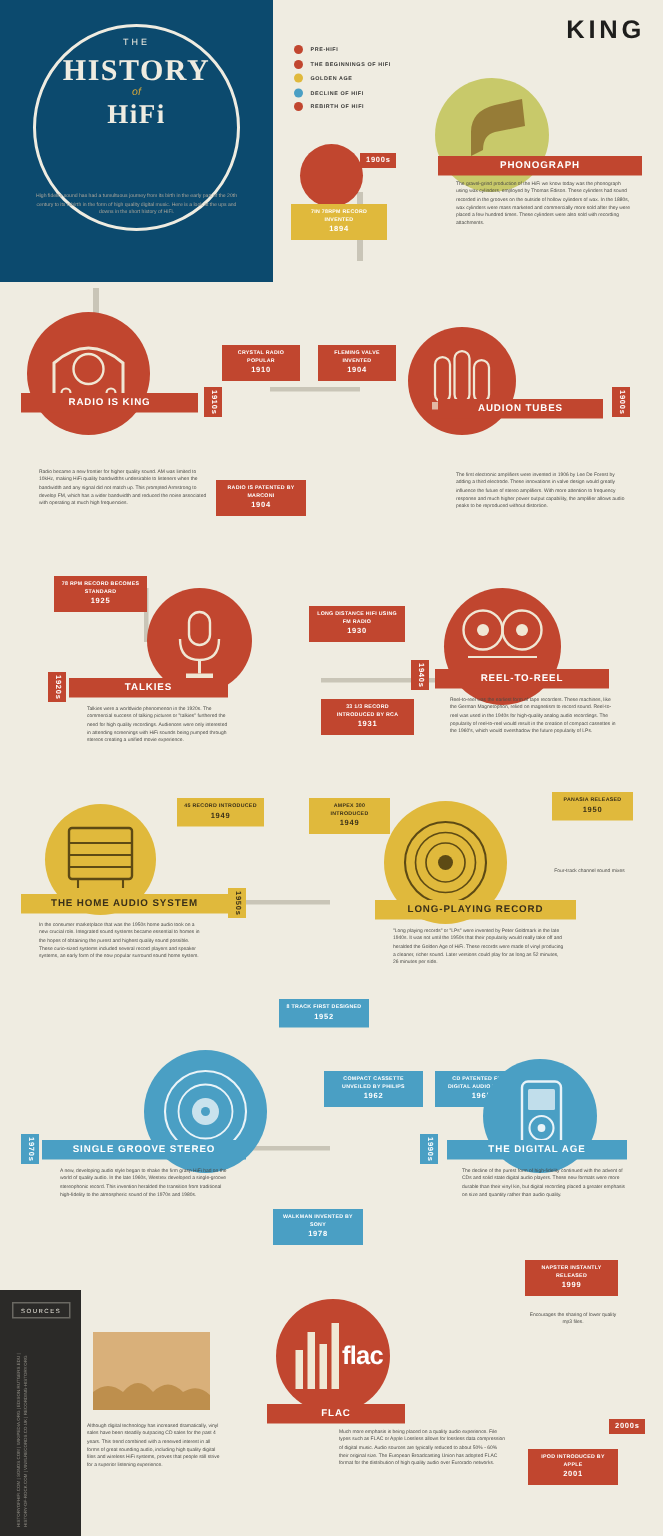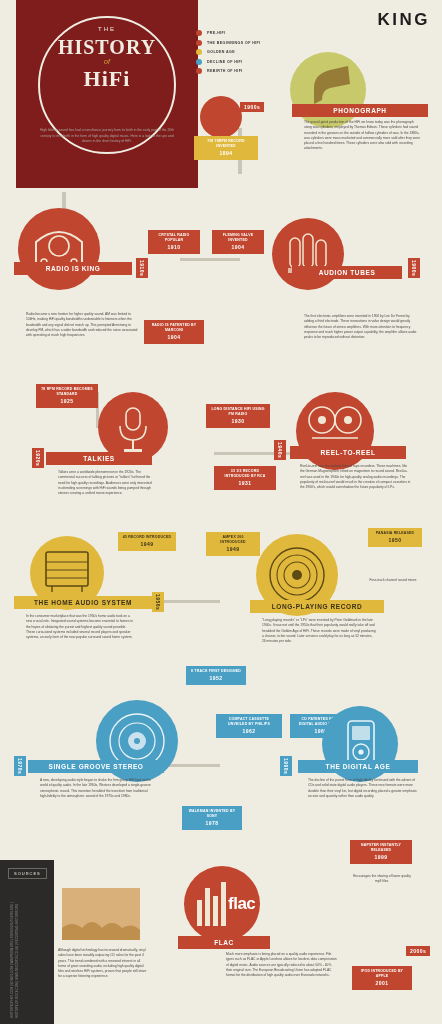--- a/index.html
+++ b/index.html
@@ -7,43 +7,43 @@
     width:442px; height:1024px;
     background:#efece1;
     font-family:"Liberation Sans", sans-serif;
     position:relative;
     overflow:hidden;
   }
   .page { position:relative; width:442px; height:1024px; }
 
   
   .hero {
-    position:absolute; left:16px; top:0; width:182px; height:188px;
-    background:#7f1d1d;
+    position:absolute; left:0; top:0; width:182px; height:188px;
+    background:#0c4a6e;
   }
   .hero-circle {
     position:absolute; left:22px; top:16px; width:138px; height:138px;
     border:2px solid #efece1; border-radius:50%;
   }
   .hero-the {
     position:absolute; left:0; right:0; top:26px; text-align:center;
     color:#efece1; font-size:6px; letter-spacing:2px;
   }
   .hero-title {
     position:absolute; left:0; right:0; top:36px; text-align:center;
     color:#efece1; font-size:20px; font-weight:bold; letter-spacing:1px;
     font-family:"Liberation Serif", serif;
   }
   .hero-of {
     position:absolute; left:0; right:0; top:58px; text-align:center;
     color:#d4a63a; font-size:7px; font-style:italic;
   }
   .hero-hifi {
     position:absolute; left:0; right:0; top:66px; text-align:center;
-    color:#efece1; font-size:22px; font-weight:bold; letter-spacing:1px;
+    color:#efece1; font-size:18px; font-weight:bold; letter-spacing:1px;
     font-family:"Liberation Serif", serif;
   }
   .hero-sub {
     position:absolute; left:24px; top:128px; width:134px;
     color:#a9a59a; font-size:3.4px; line-height:1.65; text-align:center;
   }
   .sonos-logo {
     position:absolute; right:12px; top:10px;
     color:#1e1e1c; font-size:17px; font-weight:bold; letter-spacing:2.5px;
   }

